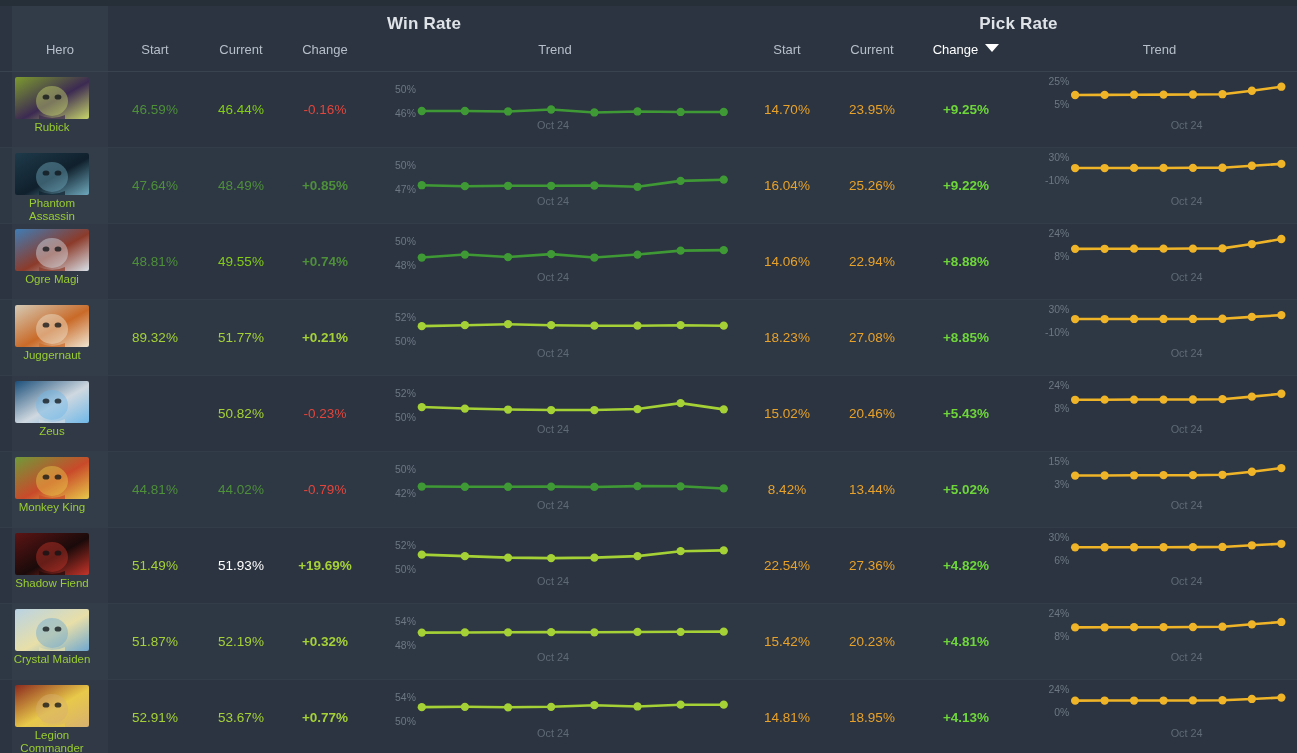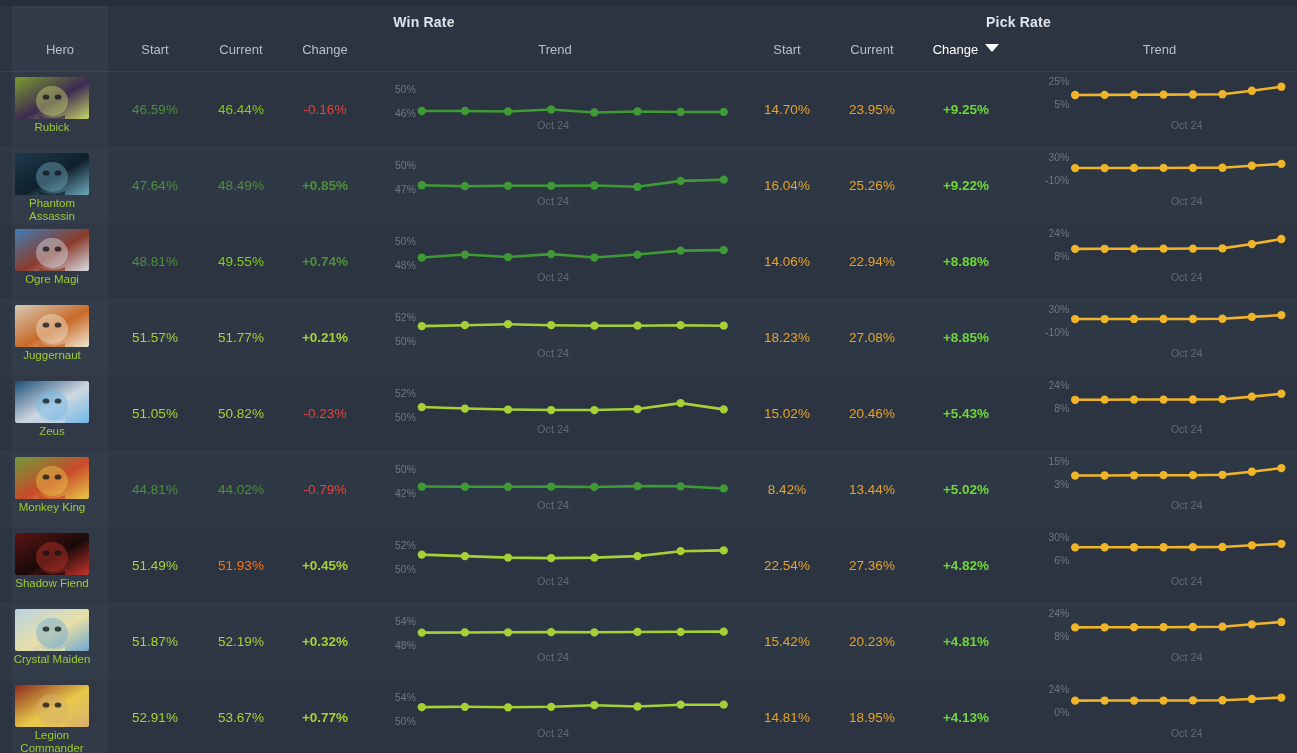--- a/index.html
+++ b/index.html
@@ -12,21 +12,21 @@
   .table-wrap{ width:1297px; height:753px; position:relative; background:#2b3440; }
 
   
   .top-strip{ height:6px; background:#262e38; width:100%; }
 
   
   .thead{ position:relative; height:66px; background:#2b3440; }
   .group-row{ position:relative; height:32px; }
   .group-title{
     position:absolute; top:8px;
-    font-size:14px; font-weight:bold; color:#dfe3e8;
+    font-size:17px; font-weight:bold; color:#dfe3e8;
     letter-spacing:.2px; text-align:center;
   }
   .group-win{ left:108px; width:632px; }
   .group-pick{ left:740px; width:557px;text-align:center; }
 
   .label-row{ position:relative; height:34px;padding-left:26px; }
   .th{
     position:absolute; top:4px;
     font-size:13px; color:#b6bfca; text-align:center;
     white-space:nowrap;
@@ -319,21 +319,21 @@
               </defs>
     <rect width="74" height="42" fill="url(#gd5cbb6c96a28f0e6d2)"></rect>
     <ellipse cx="37" cy="24" rx="16" ry="15" fill="#f0e6d2" opacity=".45"></ellipse>
     <ellipse cx="31" cy="20" rx="3.4" ry="2.6" fill="#0d1116" opacity=".75"></ellipse>
     <ellipse cx="43" cy="20" rx="3.4" ry="2.6" fill="#0d1116" opacity=".75"></ellipse>
     <path d="M24 38 Q37 44 50 38 L50 42 L24 42 Z" fill="#c96a28" opacity=".7"></path>
   </svg></div>
       <div class="hero-name">Juggernaut</div>
     </div>
 
-    <div class="cell c-wr-start" style="color:#a5d136;">51.57%</div>
+    <div class="cell c-wr-start" style="color:#a5d136;">89.32%</div>
     <div class="cell c-wr-cur" style="color:#a5d136;">51.77%</div>
     <div class="cell c-wr-chg pos" style="color:#a5d136;font-weight:bold;">+0.21%</div>
     <div class="cell c-wr-trend">
       <svg class="spark" width="370" height="76" viewBox="0 0 370 76">
             <text class="ax-lab" x="44" y="21" text-anchor="end">52%</text>
             <text class="ax-lab" x="44" y="46" text-anchor="end">50%</text>
             <path d="M50.0 26.5 L93.7 25.5 L137.4 24.5 L181.1 25.5 L224.9 26.0 L268.6 26.0 L312.3 25.5 L356.0 26.0 " fill="none" stroke="#a5d136" stroke-width="2.6" stroke-linejoin="round" stroke-linecap="round"></path>
             <circle cx="50.0" cy="26.5" r="4.2" fill="#a5d136"></circle>
             <circle cx="93.7" cy="25.5" r="4.2" fill="#a5d136"></circle>
             <circle cx="137.4" cy="24.5" r="4.2" fill="#a5d136"></circle>
@@ -379,21 +379,20 @@
               </defs>
     <rect width="74" height="42" fill="url(#g1c4f7acfd8e06fb8e8)"></rect>
     <ellipse cx="37" cy="24" rx="16" ry="15" fill="#6fb8e8" opacity=".45"></ellipse>
     <ellipse cx="31" cy="20" rx="3.4" ry="2.6" fill="#0d1116" opacity=".75"></ellipse>
     <ellipse cx="43" cy="20" rx="3.4" ry="2.6" fill="#0d1116" opacity=".75"></ellipse>
     <path d="M24 38 Q37 44 50 38 L50 42 L24 42 Z" fill="#cfd8e0" opacity=".7"></path>
   </svg></div>
       <div class="hero-name">Zeus</div>
     </div>
 
-    <div class="cell c-wr-start" style="color:#a5d136;">51.05%</div>
     <div class="cell c-wr-cur" style="color:#a5d136;">50.82%</div>
     <div class="cell c-wr-chg neg" style="">-0.23%</div>
     <div class="cell c-wr-trend">
       <svg class="spark" width="370" height="76" viewBox="0 0 370 76">
             <text class="ax-lab" x="44" y="21" text-anchor="end">52%</text>
             <text class="ax-lab" x="44" y="46" text-anchor="end">50%</text>
             <path d="M50.0 31.5 L93.7 33.0 L137.4 34.0 L181.1 34.5 L224.9 34.5 L268.6 33.5 L312.3 27.5 L356.0 33.8 " fill="none" stroke="#a5d136" stroke-width="2.6" stroke-linejoin="round" stroke-linecap="round"></path>
             <circle cx="50.0" cy="31.5" r="4.2" fill="#a5d136"></circle>
             <circle cx="93.7" cy="33.0" r="4.2" fill="#a5d136"></circle>
             <circle cx="137.4" cy="34.0" r="4.2" fill="#a5d136"></circle>
@@ -500,22 +499,22 @@
     <rect width="74" height="42" fill="url(#g5c14141a0a0ac4352a)"></rect>
     <ellipse cx="37" cy="24" rx="16" ry="15" fill="#c4352a" opacity=".45"></ellipse>
     <ellipse cx="31" cy="20" rx="3.4" ry="2.6" fill="#0d1116" opacity=".75"></ellipse>
     <ellipse cx="43" cy="20" rx="3.4" ry="2.6" fill="#0d1116" opacity=".75"></ellipse>
     <path d="M24 38 Q37 44 50 38 L50 42 L24 42 Z" fill="#1a0a0a" opacity=".7"></path>
   </svg></div>
       <div class="hero-name">Shadow Fiend</div>
     </div>
 
     <div class="cell c-wr-start" style="color:#a5d136;">51.49%</div>
-    <div class="cell c-wr-cur" style="color:#f97316;">51.93%</div>
-    <div class="cell c-wr-chg pos" style="color:#a5d136;font-weight:bold;">+0.45%</div>
+    <div class="cell c-wr-cur" style="color:#ffffff;">51.93%</div>
+    <div class="cell c-wr-chg pos" style="color:#a5d136;font-weight:bold;">+19.69%</div>
     <div class="cell c-wr-trend">
       <svg class="spark" width="370" height="76" viewBox="0 0 370 76">
             <text class="ax-lab" x="44" y="21" text-anchor="end">52%</text>
             <text class="ax-lab" x="44" y="46" text-anchor="end">50%</text>
             <path d="M50.0 27.0 L93.7 28.5 L137.4 30.0 L181.1 30.5 L224.9 30.0 L268.6 28.5 L312.3 23.5 L356.0 22.7 " fill="none" stroke="#a5d136" stroke-width="2.6" stroke-linejoin="round" stroke-linecap="round"></path>
             <circle cx="50.0" cy="27.0" r="4.2" fill="#a5d136"></circle>
             <circle cx="93.7" cy="28.5" r="4.2" fill="#a5d136"></circle>
             <circle cx="137.4" cy="30.0" r="4.2" fill="#a5d136"></circle>
             <circle cx="181.1" cy="30.5" r="4.2" fill="#a5d136"></circle>
             <circle cx="224.9" cy="30.0" r="4.2" fill="#a5d136"></circle>

